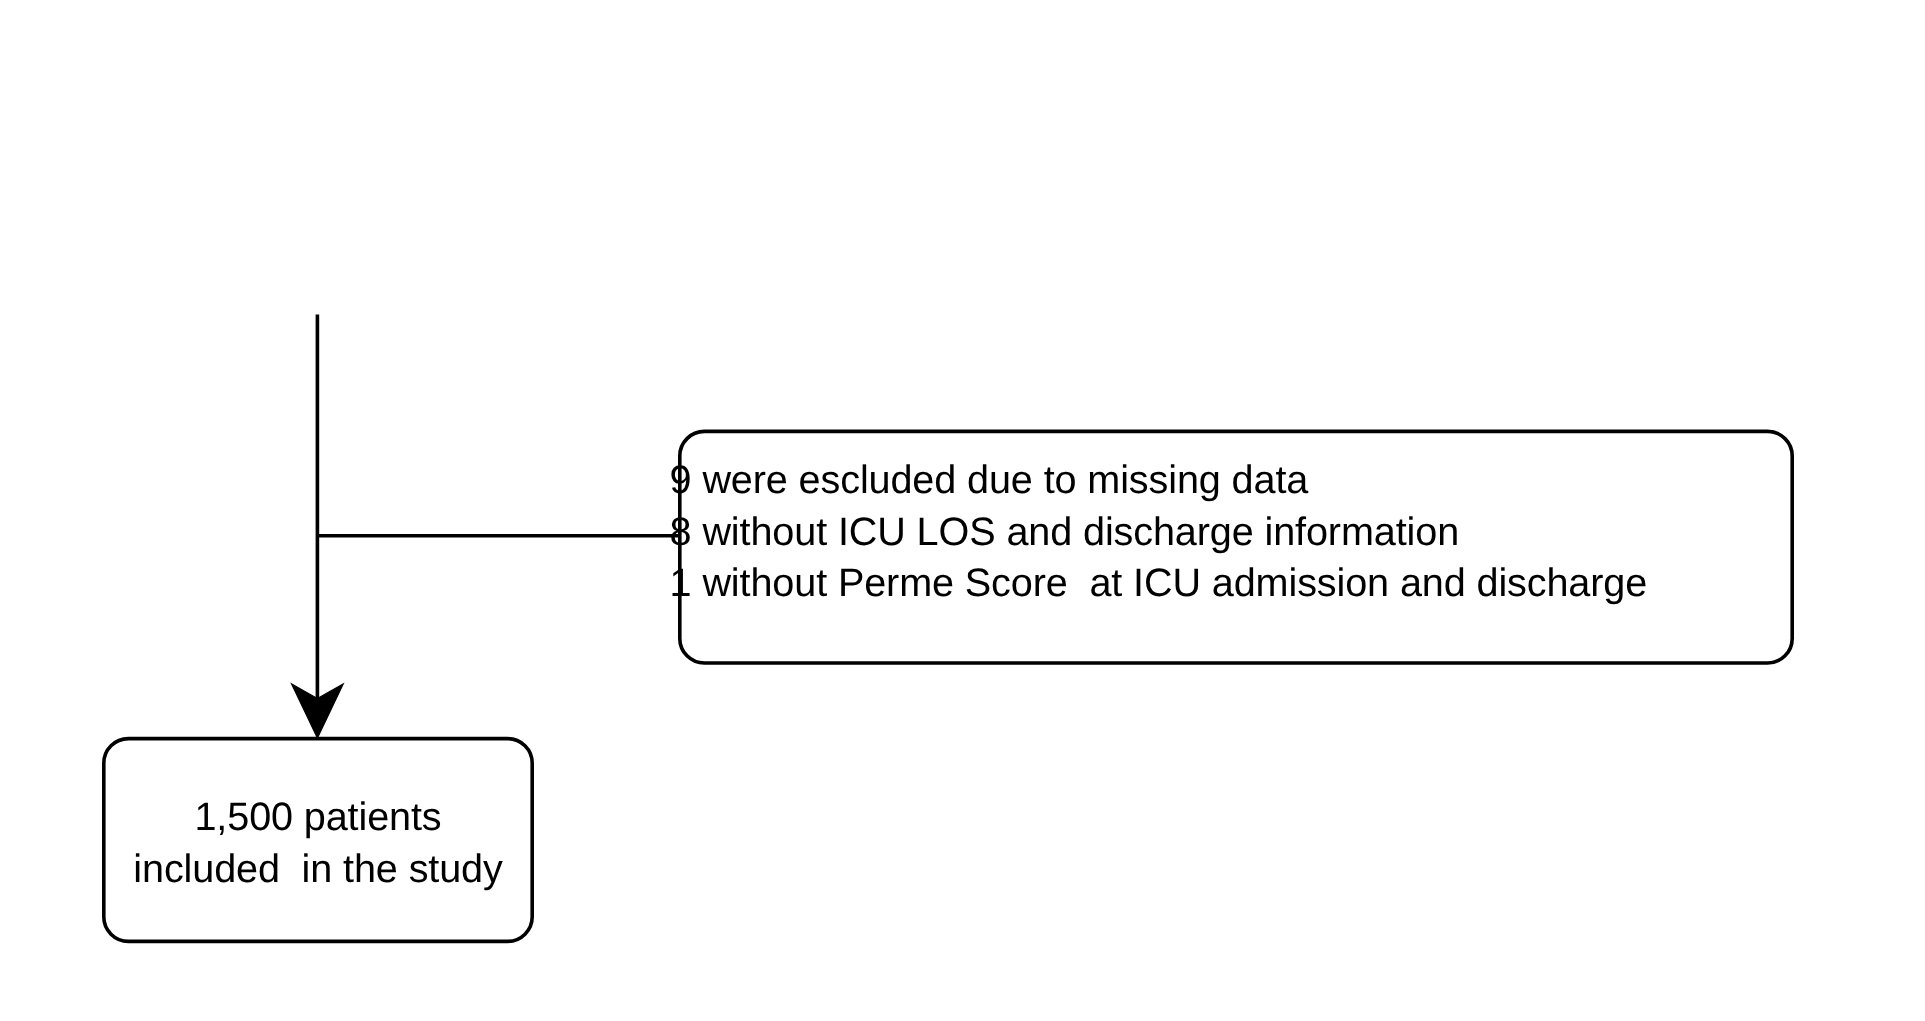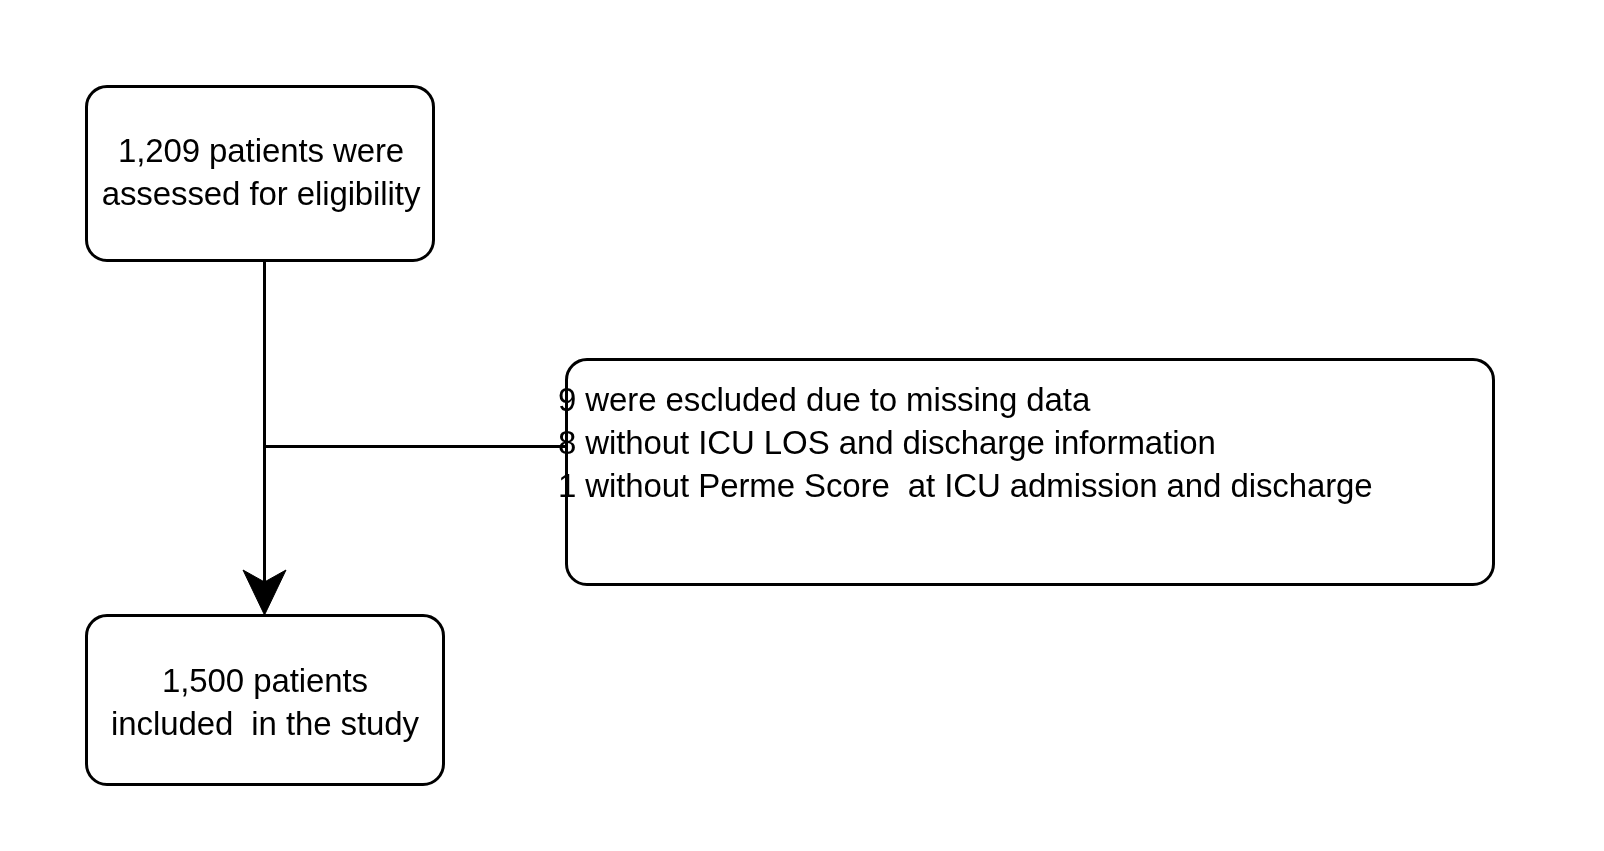--- a/index.html
+++ b/index.html
@@ -62,21 +62,21 @@
     top: 41px;
     left: -6px;
     right: -8px;
   }
 
   
   #node-excluded {
     left: 565px;
     top: 358px;
     width: 930px;
-    height: 228px;
+    height: 196px;
   }
   #node-excluded .node-text {
     top: 17px;
     left: -10px;
     right: 4px;
   }
 
   
   #node-included {
     left: 85px;
@@ -97,24 +97,20 @@
 
   <svg id="connectors" viewBox="0 0 1604 851" width="1604" height="851" xmlns="http://www.w3.org/2000/svg">
 
     <line x1="264.5" y1="262" x2="264.5" y2="596" stroke="#000000" stroke-width="3"></line>
 
     <line x1="264" y1="446.5" x2="566" y2="446.5" stroke="#000000" stroke-width="3"></line>
 
     <path d="M 264.5 615 L 243 570 L 264.5 582 L 286 570 Z" fill="#000000" stroke="#000000" stroke-width="1" stroke-linejoin="miter"></path>
   </svg>
 
-  <div class="node" id="node-assessed">
-    <div class="node-text text-center">1,209 patients were
-assessed for eligibility</div>
-  </div>
 
   <div class="node" id="node-excluded">
     <div class="node-text text-left">9 were escluded due to missing data
 8 without ICU LOS and discharge information
 1 without Perme Score  at ICU admission and discharge</div>
   </div>
 
   <div class="node" id="node-included">
     <div class="node-text text-center">1,500 patients
 included  in the study</div>

